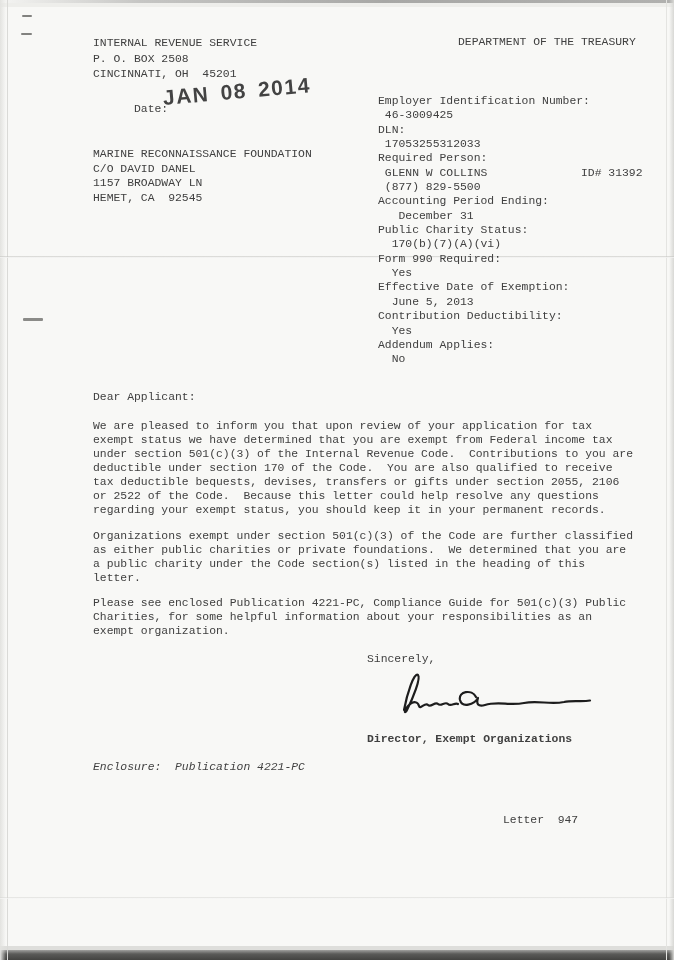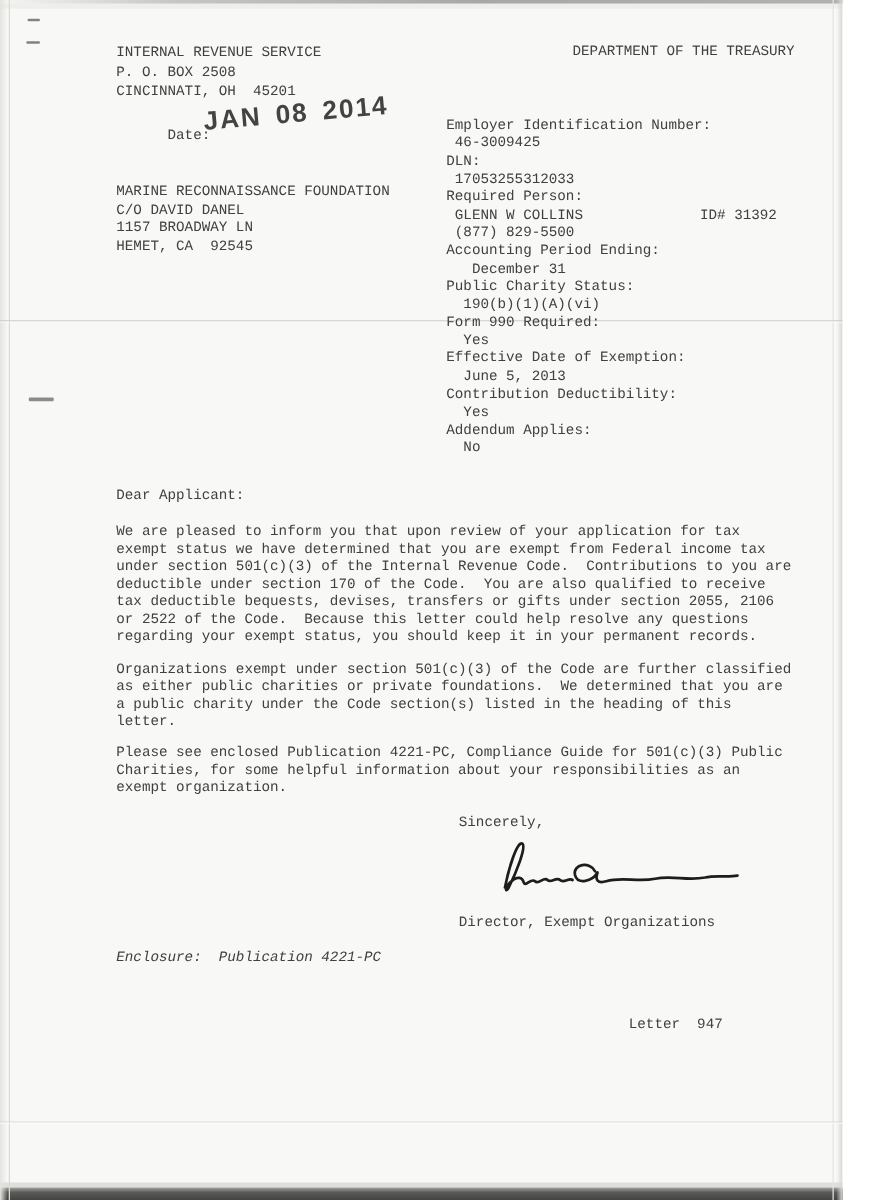--- a/index.html
+++ b/index.html
@@ -42,28 +42,28 @@
   .date-stamp{
     position:absolute;top:86px;left:164px;
     font-family:"Liberation Sans","DejaVu Sans",sans-serif;
     font-weight:700;font-size:21px;letter-spacing:1.5px;word-spacing:4px;
     color:#2b2b2b;opacity:.88;
     transform:rotate(-5deg);transform-origin:left bottom;
     white-space:pre;
   }
   .recipient{top:147px;left:93px;line-height:14.6px;}
   .info-panel{position:absolute;top:94px;left:357px;}
-  .info-line{position:relative;white-space:pre;font-size:11.4px;line-height:14.35px;height:14.35px;}
+  .info-line{position:relative;white-space:pre;font-size:11.4px;line-height:14.35px;height:14.35px;margin-left:21px;}
   .info-note{position:absolute;left:203px;top:0;white-space:pre;}
   .salutation{top:391px;left:93px;}
   .body-paragraphs{position:absolute;top:420px;left:93px;}
   .paragraph{white-space:pre;font-size:11.4px;line-height:13.95px;margin:0 0 12px 0;}
   .sincerely{top:653px;left:367px;}
   .signature{position:absolute;top:664px;left:394px;}
-  .director{top:733px;left:367px;}
+  .director{top:733px;left:367px;font-weight:bold;}
   .enclosure{top:761px;left:93px;font-style:italic;}
   .letter-number{top:814px;left:503px;}
 </style>
 </head>
 <body>
 
 <div class="scan">
 
   <div class="edge-top"></div>
   <div class="edge-top-soft"></div>
@@ -96,21 +96,21 @@
       <div class="info-line">Employer Identification Number:</div>
       <div class="info-line"> 46-3009425</div>
       <div class="info-line">DLN:</div>
       <div class="info-line"> 17053255312033</div>
       <div class="info-line">Required Person:</div>
       <div class="info-line"> GLENN W COLLINS<span class="info-note">ID# 31392</span></div>
       <div class="info-line"> (877) 829-5500</div>
       <div class="info-line">Accounting Period Ending:</div>
       <div class="info-line">   December 31</div>
       <div class="info-line">Public Charity Status:</div>
-      <div class="info-line">  190(b)(1)(A)(vi)</div>
+      <div class="info-line">  170(b)(7)(A)(vi)</div>
       <div class="info-line">Form 990 Required:</div>
       <div class="info-line">  Yes</div>
       <div class="info-line">Effective Date of Exemption:</div>
       <div class="info-line">  June 5, 2013</div>
       <div class="info-line">Contribution Deductibility:</div>
       <div class="info-line">  Yes</div>
       <div class="info-line">Addendum Applies:</div>
       <div class="info-line">  No</div>
     </div>
 

